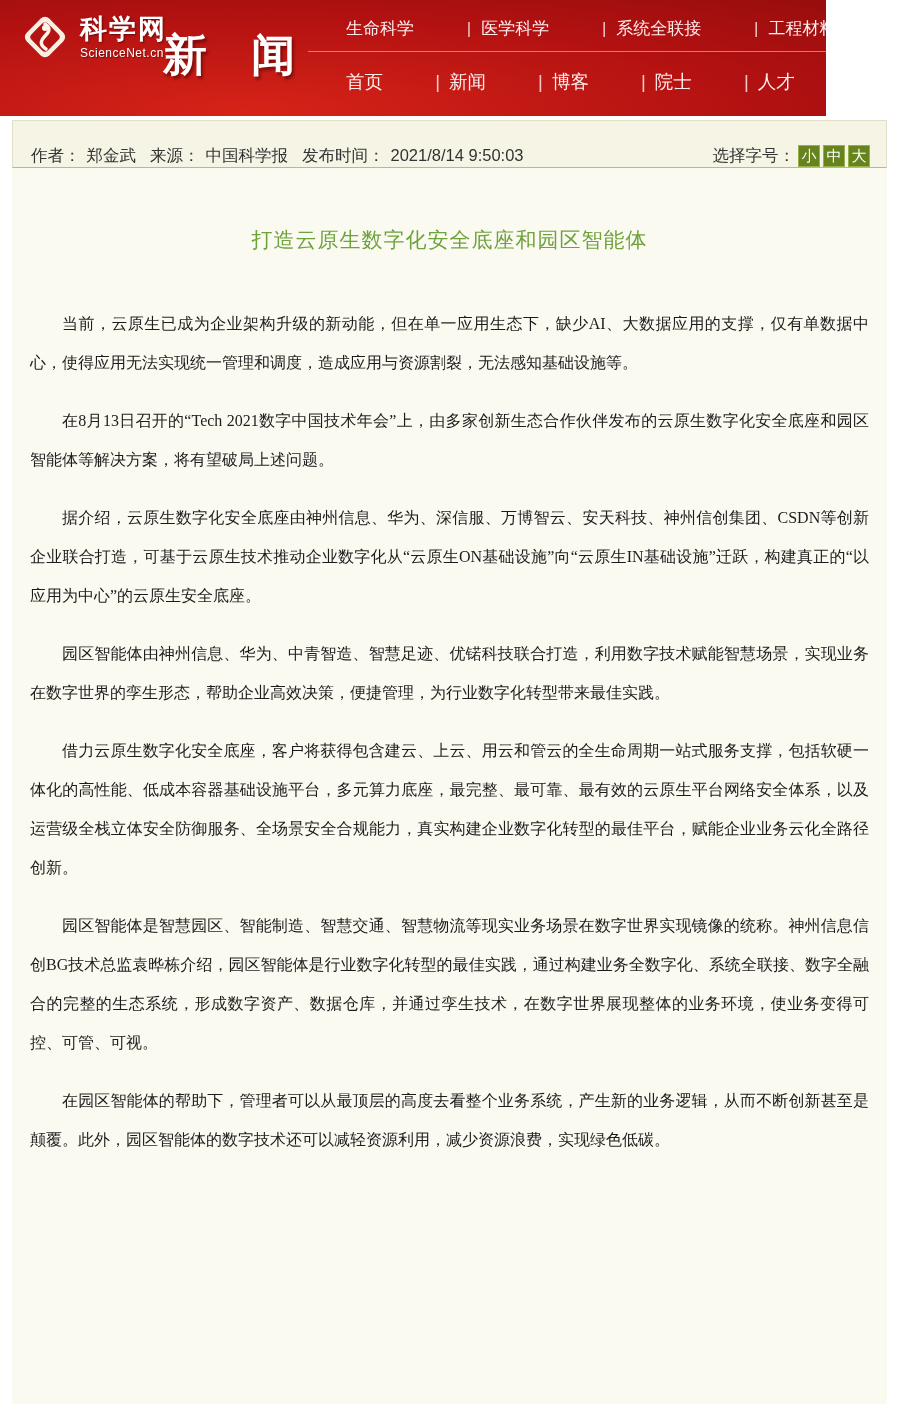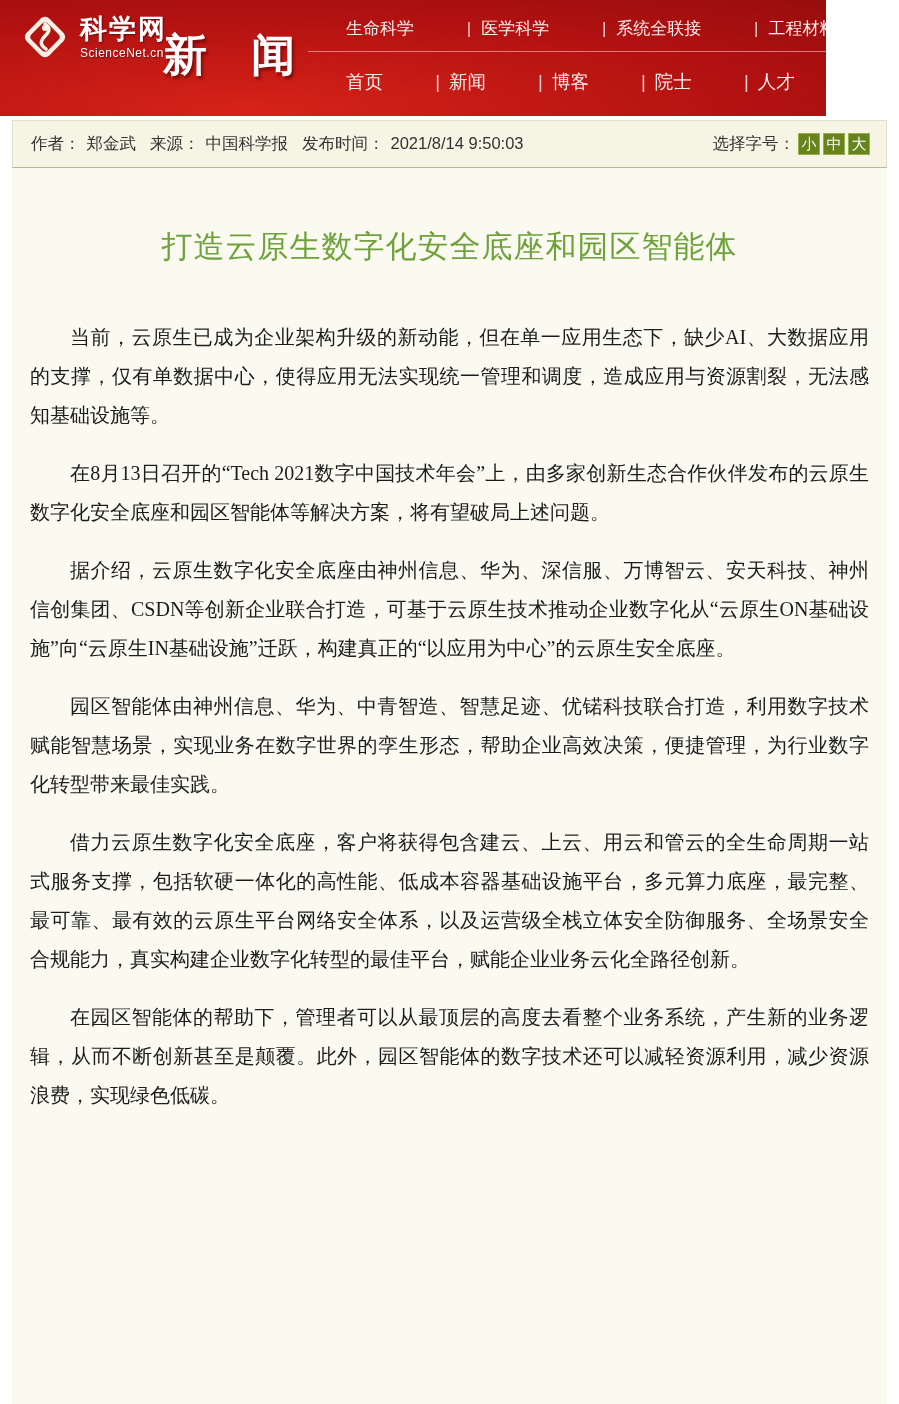--- a/index.html
+++ b/index.html
@@ -79,21 +79,21 @@
     width: 875px;
     min-height: 1284px;
     background: #fbfaf1;
   }
   .meta-bar {
     height: 48px;
     background: #f5f4e5;
     border: 1px solid #e2dfca;
     border-bottom: 1px solid #b9b69e;
     display: flex;
-    align-items: center;
+    align-items: flex-end;
     padding: 0 16px 0 18px;
     font-size: 16.5px;
     color: #333;
   }
   .meta-left { flex: 1; white-space: nowrap; overflow: hidden; }
   .meta-left .lbl { margin-right: 6px; }
   .meta-left .val { margin-right: 14px; }
   .font-size-chooser { display: flex; align-items: center; white-space: nowrap; margin-left: 9px; }
   .fs-btn {
     width: 22px; height: 22px;
@@ -107,29 +107,29 @@
     cursor: pointer;
     font-family: "Liberation Sans", sans-serif;
     padding: 0;
   }
 
   
   .article { padding: 0 18px; }
   .article-title {
     margin-top: 58px;
     text-align: center;
-    font-size: 31px;
+    font-size: 21px;
     font-weight: 500;
     color: #6fa23d;
     letter-spacing: 1px;
     font-family: "Liberation Sans", sans-serif;
   }
   .article-body { margin-top: 50px; font-family: "Liberation Serif", serif; }
   .article-body p {
-    font-size: 20px;
+    font-size: 16px;
     line-height: 39px;
     color: #1c1c1c;
     text-indent: 2em;
     margin-bottom: 19px;
     text-align: justify;
   }
 </style>
 </head>
 <body>
 
@@ -195,18 +195,19 @@
   </div>
 
   <article class="article">
     <h1 class="article-title">打造云原生数字化安全底座和园区智能体</h1>
     <div class="article-body">
       <p>当前，云原生已成为企业架构升级的新动能，但在单一应用生态下，缺少AI、大数据应用的支撑，仅有单数据中心，使得应用无法实现统一管理和调度，造成应用与资源割裂，无法感知基础设施等。</p>
       <p>在8月13日召开的“Tech 2021数字中国技术年会”上，由多家创新生态合作伙伴发布的云原生数字化安全底座和园区智能体等解决方案，将有望破局上述问题。</p>
       <p>据介绍，云原生数字化安全底座由神州信息、华为、深信服、万博智云、安天科技、神州信创集团、CSDN等创新企业联合打造，可基于云原生技术推动企业数字化从“云原生ON基础设施”向“云原生IN基础设施”迁跃，构建真正的“以应用为中心”的云原生安全底座。</p>
       <p>园区智能体由神州信息、华为、中青智造、智慧足迹、优锘科技联合打造，利用数字技术赋能智慧场景，实现业务在数字世界的孪生形态，帮助企业高效决策，便捷管理，为行业数字化转型带来最佳实践。</p>
       <p>借力云原生数字化安全底座，客户将获得包含建云、上云、用云和管云的全生命周期一站式服务支撑，包括软硬一体化的高性能、低成本容器基础设施平台，多元算力底座，最完整、最可靠、最有效的云原生平台网络安全体系，以及运营级全栈立体安全防御服务、全场景安全合规能力，真实构建企业数字化转型的最佳平台，赋能企业业务云化全路径创新。</p>
+      <p>园区智能体是智慧园区、智能制造、智慧交通、智慧物流等现实业务场景在数字世界实现镜像的统称。神州信息信创BG技术总监袁晔栋介绍，园区智能体是行业数字化转型的最佳实践，通过构建业务全数字化、系统全联接、数字全融合的完整的生态系统，形成数字资产、数据仓库，并通过孪生技术，在数字世界展现整体的业务环境，使业务变得可控、可管、可视。</p>
       <p>在园区智能体的帮助下，管理者可以从最顶层的高度去看整个业务系统，产生新的业务逻辑，从而不断创新甚至是颠覆。此外，园区智能体的数字技术还可以减轻资源利用，减少资源浪费，实现绿色低碳。</p>
     </div>
 
   </article>
 
 </div>
 
 </body></html>

